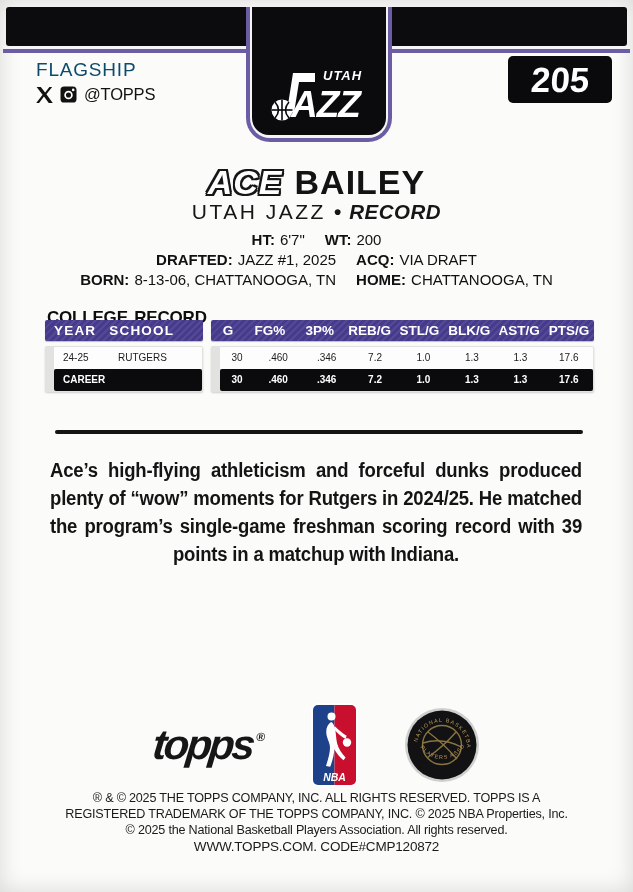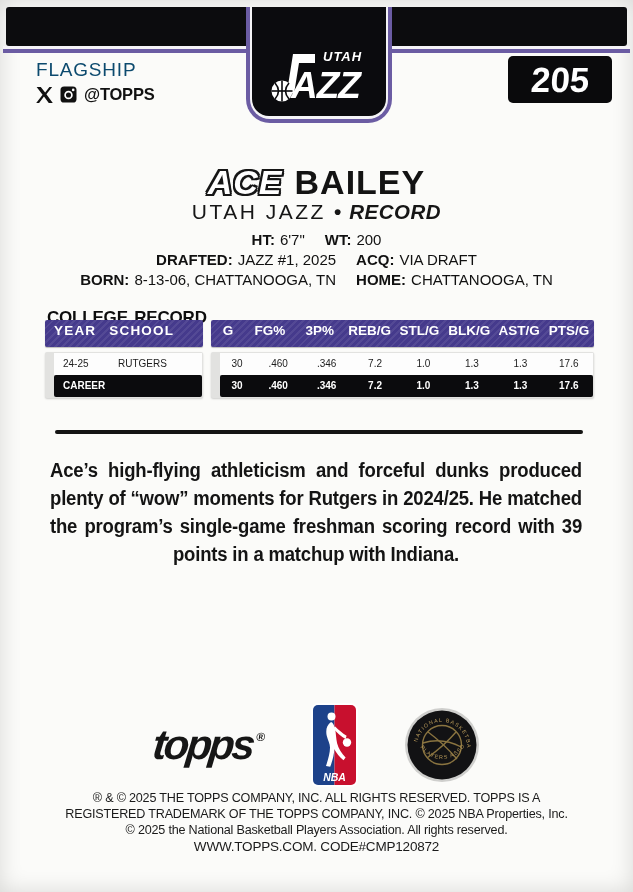--- a/index.html
+++ b/index.html
@@ -3,28 +3,28 @@
 <meta charset="utf-8">
 <style>
   html,body{margin:0;padding:0;background:#e7e7e5;font-family:"Liberation Sans","DejaVu Sans",sans-serif;}
   .scan{width:633px;height:892px;position:relative;background:#fbfbf9;box-shadow:inset 0 0 22px rgba(0,0,0,.14);overflow:hidden;}
   .card{position:absolute;inset:0;}
 
   
   .top-banner{position:absolute;left:6px;top:7px;width:621px;height:39px;background:#0c0c0e;border-radius:3px;}
   .stripe{position:absolute;left:3px;top:46px;width:627px;height:7px;
           background:linear-gradient(to bottom,#f6f4f8 0 3px,#6b5ca3 3px 100%);}
-  .center-tab{position:absolute;left:246px;top:7px;width:146px;height:116px;background:#6b5ca3;
+  .center-tab{position:absolute;left:246px;top:7px;width:146px;height:135px;background:#6b5ca3;
           border-radius:0 0 24px 24px;padding:0 4px 4px;box-sizing:border-box;}
   .tab-white{background:#f5f4f7;height:100%;border-radius:0 0 20px 20px;padding:0 2px 3px;box-sizing:border-box;}
   .tab-black{background:#0b0b0e;height:100%;border-radius:0 0 17px 17px;display:flex;align-items:flex-end;justify-content:center;padding-bottom:12px;box-sizing:border-box;}
 
   .flagship{position:absolute;left:36px;top:59px;font-size:19px;letter-spacing:.8px;color:#0c4a6e;}
   .social-row{position:absolute;left:36px;top:85px;display:flex;align-items:center;gap:7px;}
-  .handle{font-weight:bold;font-size:16.5px;letter-spacing:-.2px;color:#111;}
+  .handle{font-weight:normal;font-size:16.5px;letter-spacing:-.2px;color:#111;}
   .card-number{position:absolute;left:508px;top:56px;width:104px;height:47px;background:#0a0a0c;border-radius:5px;
           display:flex;align-items:center;justify-content:center;}
   .card-number span{font-size:35px;font-weight:900;color:#fff;transform:skewX(-4deg);}
 
   
   .player-name{position:absolute;top:163px;width:100%;text-align:center;white-space:nowrap;}
   .player-name .first{font-size:34px;font-style:italic;font-weight:900;color:#fff;letter-spacing:1px;
       -webkit-text-stroke:1.5px #161616;paint-order:stroke;
       text-shadow:-2px -2px 0 #161616,2px -2px 0 #161616,-2px 2px 0 #161616,2px 2px 0 #161616,-2px 0 0 #161616,2px 0 0 #161616,0 -2px 0 #161616,0 2px 0 #161616;
       margin-right:12px;}
@@ -35,21 +35,21 @@
   .bio{position:absolute;top:230px;width:100%;text-align:center;color:#111;}
   .bio-line{height:20px;line-height:20px;font-size:15px;white-space:nowrap;}
   .bio-pair{margin:0 10px;}
   .bio-label{font-weight:bold;margin-right:5px;}
 
   
   .college-title{position:absolute;left:47px;top:308px;font-size:17px;font-weight:900;letter-spacing:-.2px;word-spacing:2px;color:#0d0d0d;}
   .stats{position:absolute;left:45px;top:320px;width:549px;display:flex;gap:8px;}
   .stats-left{width:158px;}
   .stats-right{flex:1;min-width:0;}
-  .h{height:27px;line-height:21px;border-radius:2px;color:#fff;font-weight:bold;font-size:13.5px;
+  .h{height:21px;line-height:21px;border-radius:2px;color:#fff;font-weight:bold;font-size:13.5px;
      background:#453a8c;
      background-image:repeating-linear-gradient(135deg,rgba(255,255,255,.08) 0 2px,transparent 2px 5px);
      box-shadow:0 1px 1px rgba(0,0,0,.25);}
   .left-h{padding-left:9px;letter-spacing:1.2px;word-spacing:8px;}
   .rgrid{display:grid;grid-template-columns:34px repeat(7,1fr);}
   .hcell{text-align:center;}
   .rows{margin-top:5px;background:#e2e2e0;padding:1px;border-radius:2px;box-shadow:0 1px 2px rgba(0,0,0,.18);}
   .lrow,.rrow{height:22px;line-height:22px;background:#fdfdfd;color:#1c1c1c;font-size:10px;margin-left:8px;}
   .lrow{display:flex;padding-left:9px;box-sizing:border-box;}
   .lrow .year{width:55px;}

